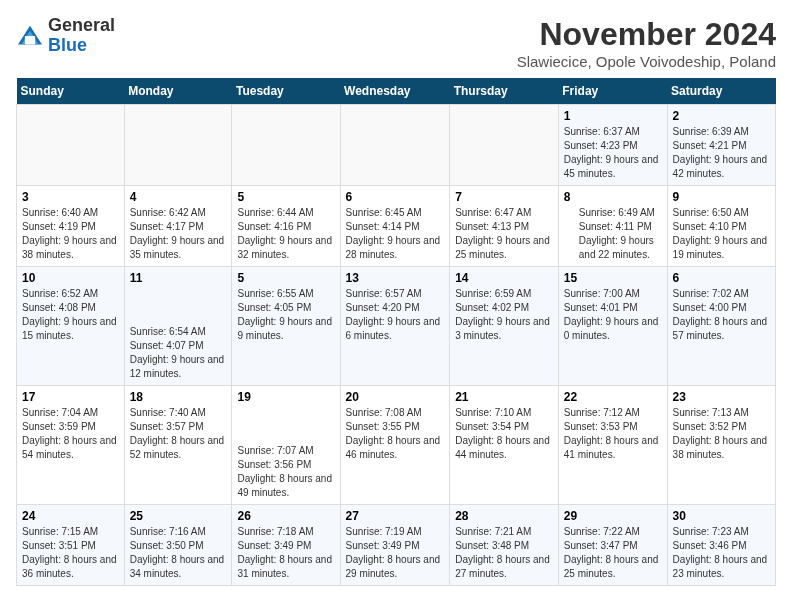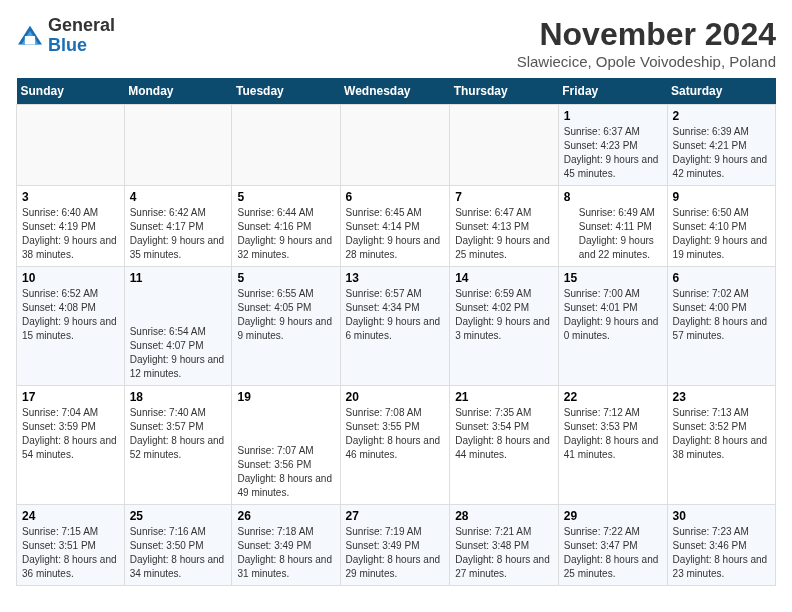--- a/index.html
+++ b/index.html
@@ -197,21 +197,21 @@
         </td>
         <td>
           <span class="day-number">5</span>
           <div class="day-info" style="white-space: pre-line;">Sunrise: 6:55 AM
 Sunset: 4:05 PM
 Daylight: 9 hours and 9 minutes.</div>
         </td>
         <td>
           <span class="day-number">13</span>
           <div class="day-info" style="white-space: pre-line;">Sunrise: 6:57 AM
-Sunset: 4:34 PM
+Sunset: 4:20 PM
 Daylight: 9 hours and 6 minutes.</div>
         </td>
         <td>
           <span class="day-number">14</span>
           <div class="day-info" style="white-space: pre-line;">Sunrise: 6:59 AM
 Sunset: 4:02 PM
 Daylight: 9 hours and 3 minutes.</div>
         </td>
         <td>
           <span class="day-number">15</span>
@@ -246,21 +246,21 @@
 Daylight: 8 hours and 49 minutes.</div>
         </td>
         <td>
           <span class="day-number">20</span>
           <div class="day-info" style="white-space: pre-line;">Sunrise: 7:08 AM
 Sunset: 3:55 PM
 Daylight: 8 hours and 46 minutes.</div>
         </td>
         <td>
           <span class="day-number">21</span>
-          <div class="day-info" style="white-space: pre-line;">Sunrise: 7:35 AM
+          <div class="day-info" style="white-space: pre-line;">Sunrise: 7:10 AM
 Sunset: 3:54 PM
 Daylight: 8 hours and 44 minutes.</div>
         </td>
         <td>
           <span class="day-number">22</span>
           <div class="day-info" style="white-space: pre-line;">Sunrise: 7:12 AM
 Sunset: 3:53 PM
 Daylight: 8 hours and 41 minutes.</div>
         </td>
         <td>

